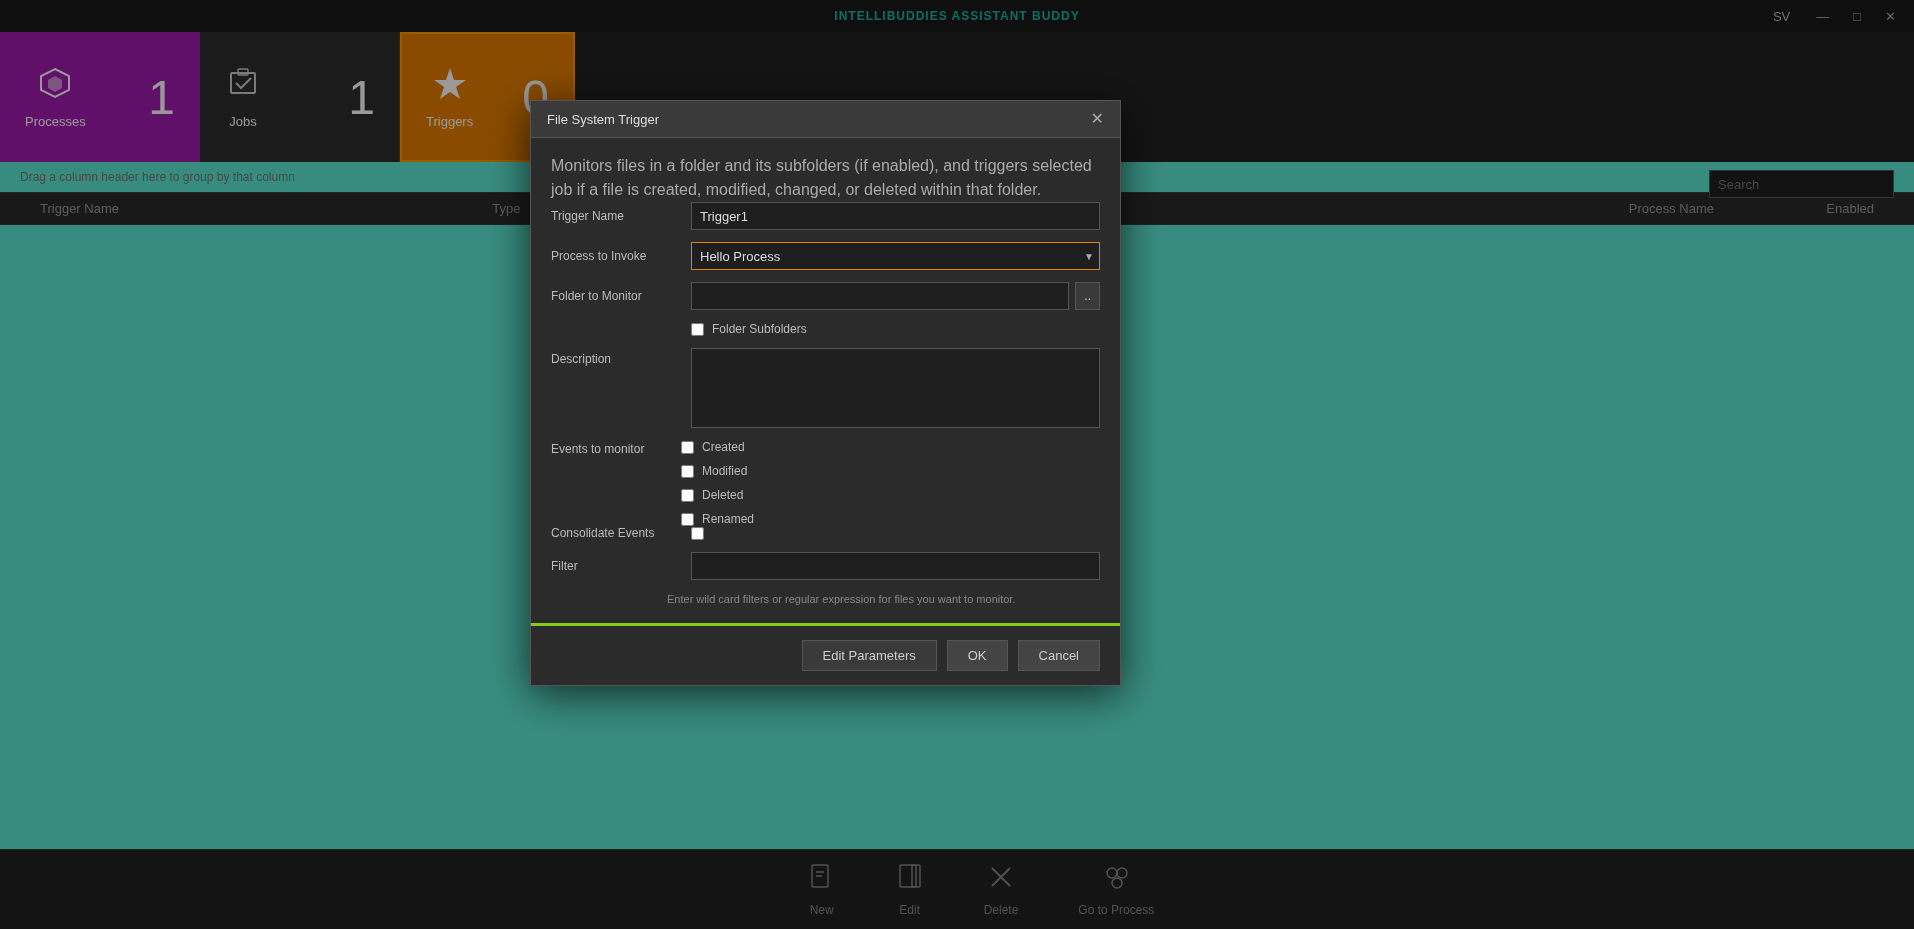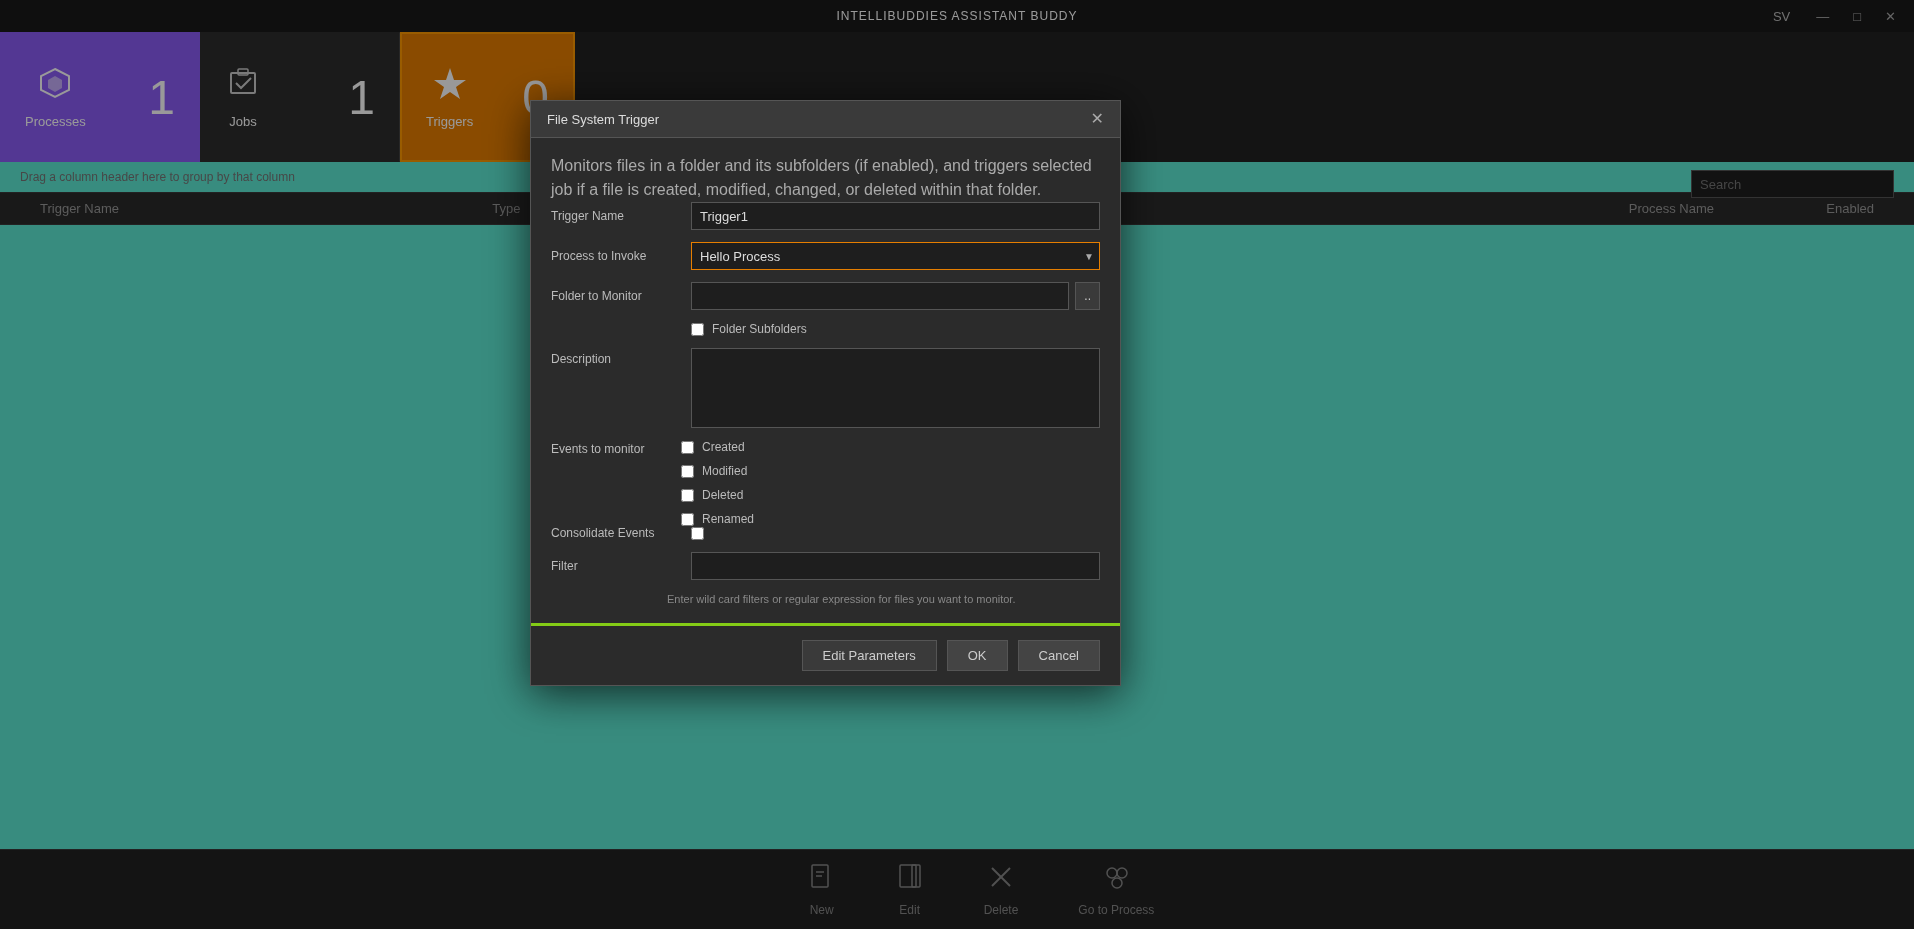--- a/index.html
+++ b/index.html
@@ -24,21 +24,22 @@
       padding: 0 12px;
       color: #aaa;
       font-size: 12px;
       position: relative;
     }
     .title-bar-title {
       position: absolute;
       left: 50%;
       transform: translateX(-50%);
       letter-spacing: 1px;
-      color: #ffffff;
+      color: #14b8a6;
+      font-weight: bold;
     }
     .title-bar-controls {
       display: flex;
       gap: 12px;
       align-items: center;
       margin-left: auto;
     }
     .title-bar-btn {
       cursor: pointer;
       color: #aaa;
@@ -56,21 +57,21 @@
     .nav-card {
       display: flex;
       align-items: center;
       justify-content: space-between;
       padding: 0 24px;
       width: 200px;
       cursor: pointer;
       border: 1px solid transparent;
     }
     .nav-card.teal {
-      background: #8b5cf6;
+      background: #a21caf;
     }
     .nav-card.dark {
       background: #2d2d2d;
       border-right: 1px solid #444;
     }
     .nav-card.orange {
       background: #e67e00;
       border: 2px solid #f90;
     }
     .nav-card-left {
@@ -406,21 +407,21 @@
   <div class="table-header" style="position:relative;">
     <div style="width:20px;"></div>
     <div class="table-header-cell">Trigger Name</div>
     <div class="table-header-cell type">Type</div>
     <div class="table-header-cell desc">Description</div>
     <div style="flex:1;"></div>
     <div style="position:absolute;right:200px;">Process Name</div>
     <div style="position:absolute;right:40px;">Enabled</div>
   </div>
   <div style="position:absolute;top:8px;right:20px;">
-    <input class="form-input" style="width: 203px;" placeholder="Search">
+    <input class="form-input" style="width: 185px;" placeholder="Search">
   </div>
 </div>
 
 <div class="modal-overlay">
   <div class="modal">
 
     <div class="modal-header">
       <span class="modal-title">File System Trigger</span>
       <span class="modal-close">✕</span>
     </div>

